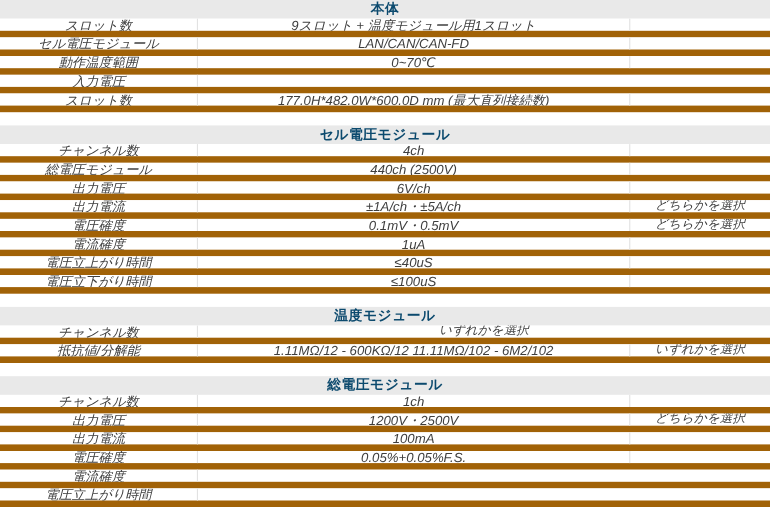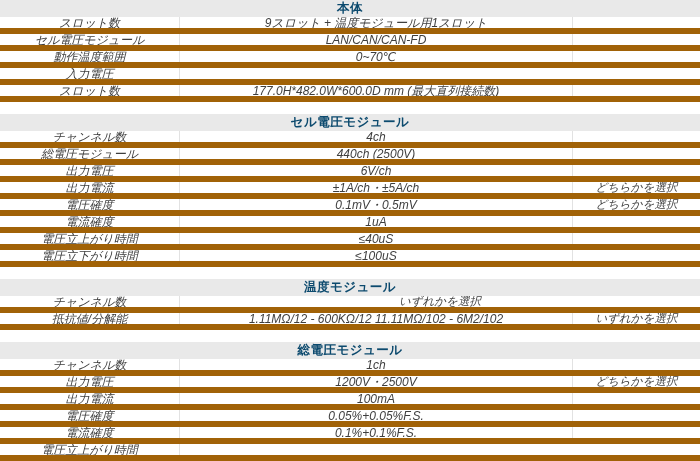--- a/index.html
+++ b/index.html
@@ -155,21 +155,20 @@
         <div class="cell spec-value">100mA</div>
         <div class="cell spec-note"></div>
       </div>
       <div class="spec-row">
         <div class="cell spec-label">電圧確度</div>
         <div class="cell spec-value">0.05%+0.05%F.S.</div>
         <div class="cell spec-note"></div>
       </div>
       <div class="spec-row">
         <div class="cell spec-label">電流確度</div>
-        <div class="cell spec-value">0.1%+0.1%F.S.</div>
         <div class="cell spec-note"></div>
       </div>
       <div class="spec-row">
         <div class="cell spec-label">電圧立上がり時間</div>
         <div class="cell spec-note"></div>
       </div>
       <div class="spec-row">
         <div class="cell spec-label">電圧立下がり時間</div>
         <div class="cell spec-value">≤100ms</div>
         <div class="cell spec-note"></div>

